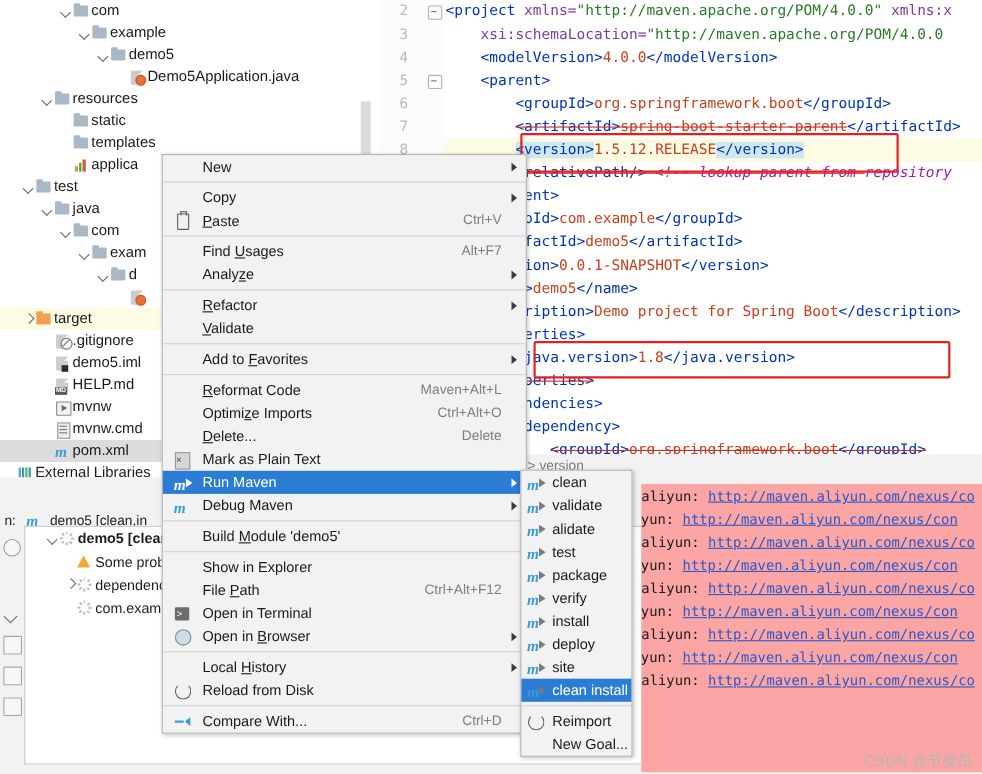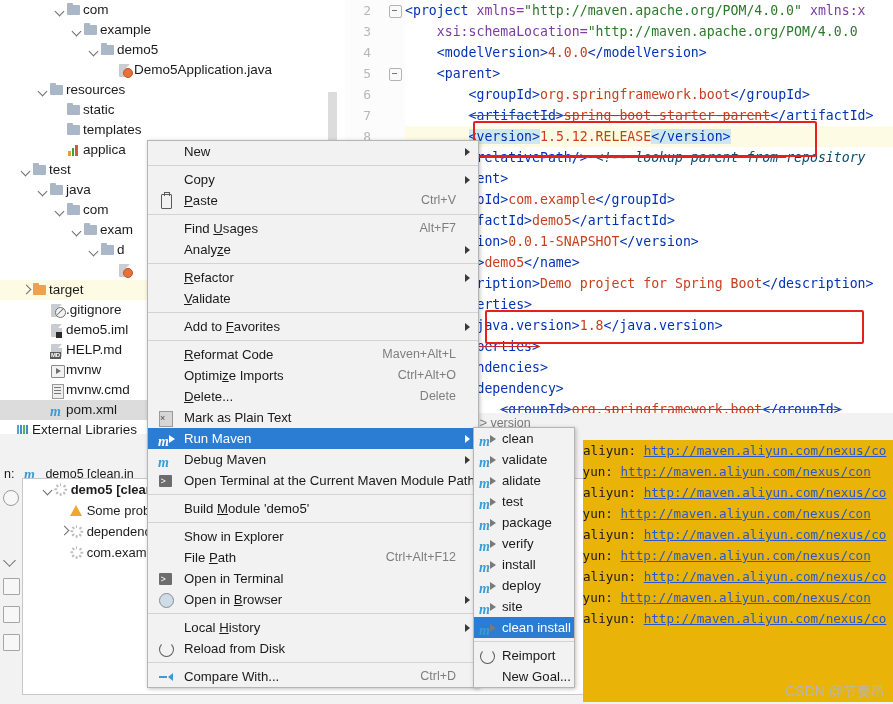--- a/index.html
+++ b/index.html
@@ -143,21 +143,21 @@
   .code{
     position:absolute;left:60px;top:0;white-space:pre;
   }
   .cline{height:21px;line-height:21px;white-space:pre;}
   .cline.hl{background:#fdfbe4;}
   .hl-row{position:absolute;left:60px;right:0;height:21px;background:#fdfbe4;}
   .t-tag{color:#0033b3;}
   .t-val{color:#2a7a2a;}
   .t-txt{color:#c7401e;}
   .t-attr{color:#7d3ba3;}
-  .t-cmt{color:#0c4a6e;font-style:italic;}
+  .t-cmt{color:#a21caf;font-style:italic;}
   .t-plain{color:#1a1a1a;}
   .strike{text-decoration:line-through;text-decoration-color:#d02a2a;}
   .selbg{background:#cfe8ef;}
   .redbox{
     position:absolute;border:2.5px solid #e81f1f;border-radius:2px;pointer-events:none;
   }
   #breadcrumb{
     position:absolute;left:345px;top:413px;width:548px;height:21px;
     background:#f2f2f2;font-size:12.5px;color:#7a7a7a;
     line-height:21px;padding-left:0;overflow:hidden;
@@ -185,21 +185,21 @@
   .warn-ico{
     display:inline-block;width:13px;height:13px;position:relative;vertical-align:-2px;
   }
   .warn-ico::after{
     content:"";position:absolute;left:0;top:1px;border-style:solid;
     border-width:0 6.5px 11px 6.5px;border-color:transparent transparent #f0a732 transparent;
   }
   .run-row{height:21px;line-height:21px;white-space:nowrap;font-size:13px;padding-left:4px;}
   #console{
     position:absolute;left:583px;top:440px;width:310px;height:262px;
-    background:#eab308;overflow:hidden;
+    background:#fca5a5;overflow:hidden;
     font-family:"DejaVu Sans Mono","Liberation Mono",monospace;font-size:12.6px;
   }
   .conline{height:21px;line-height:21px;white-space:pre;color:#1a1a1a;}
   .conline a{color:#2a58c8;text-decoration:underline;}
   #console-top-sep{
     position:absolute;left:583px;top:434px;width:310px;height:6px;background:#f2f2f2;
   }
 
   
   #left-strip{
@@ -453,23 +453,20 @@
       <div class="mi"><span class="mico">
           <span class="g-plain"></span>
         </span><span>Mark as Plain Text</span></div>
       <div class="mi sel"><span class="mico">
           <span class="g-maven">m</span>
           <span class="g-maven-play"></span>
         </span><span>Run Maven</span><span class="sub"></span></div>
       <div class="mi"><span class="mico">
           <span class="g-maven">m</span>
         </span><span>Debug Maven</span><span class="sub"></span></div>
-      <div class="mi"><span class="mico">
-          <span class="g-term"></span>
-        </span><span>Open Terminal at the Current Maven Module Path</span></div>
       <div class="msep"></div>
       <div class="mi"><span>Build <span class="u">M</span>odule 'demo5'</span></div>
       <div class="msep"></div>
       <div class="mi"><span>Show in Explorer</span></div>
       <div class="mi"><span>File <span class="u">P</span>ath</span><span class="sc">Ctrl+Alt+F12</span></div>
       <div class="mi"><span class="mico">
           <span class="g-term"></span>
         </span><span>Open in Terminal</span></div>
       <div class="mi"><span class="mico">
           <span class="g-globe"></span>

